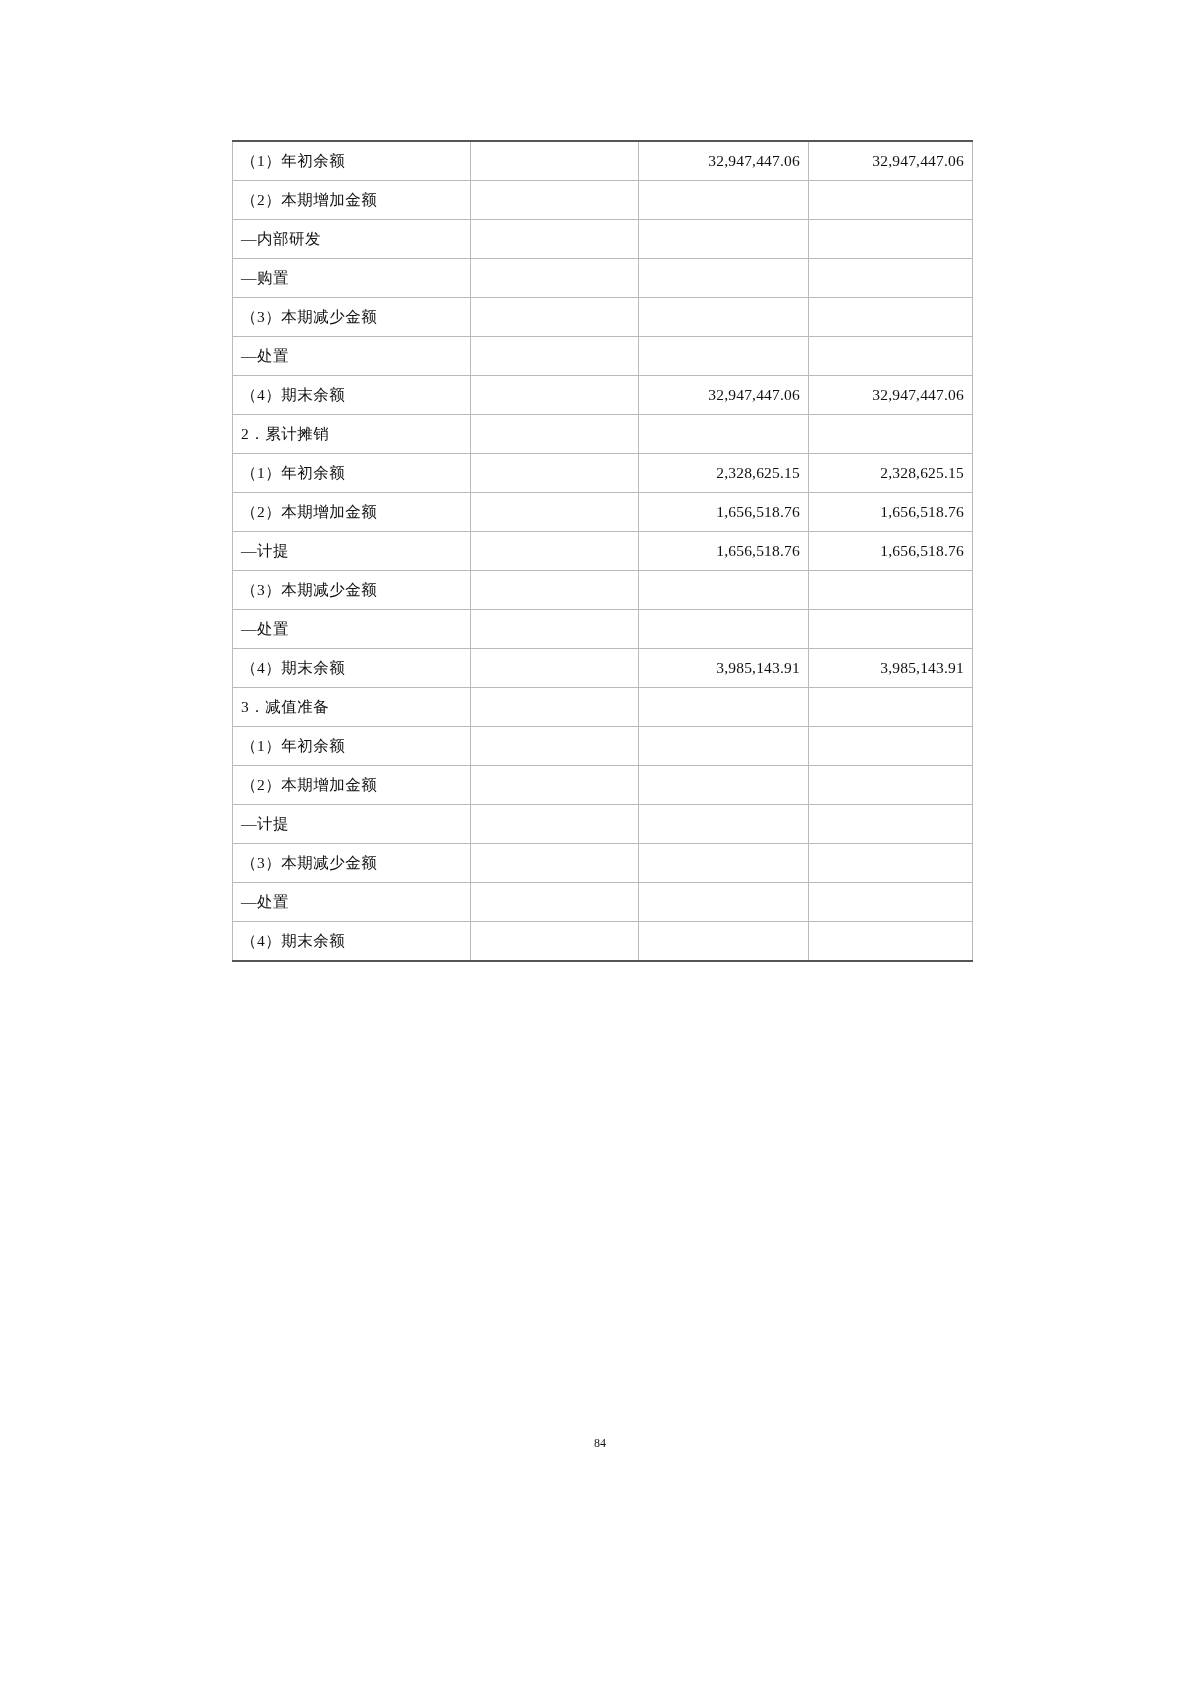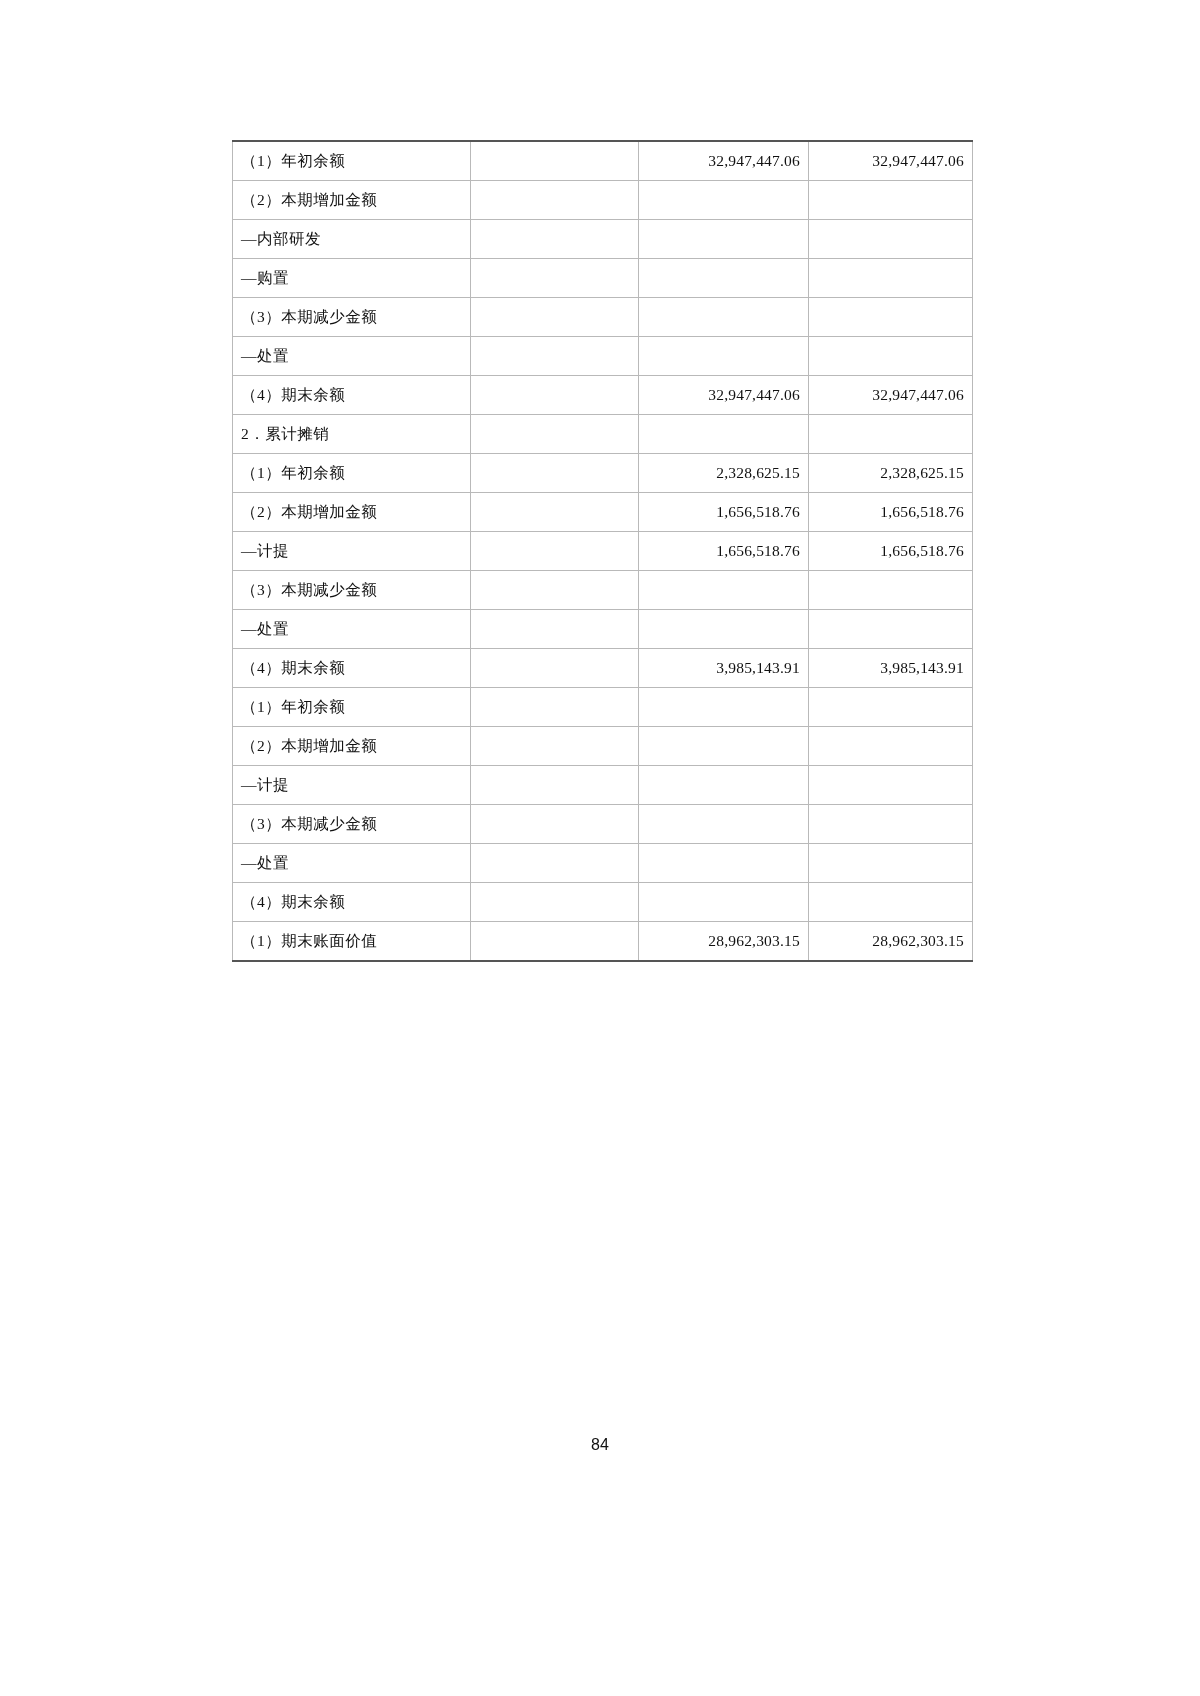--- a/index.html
+++ b/index.html
@@ -66,22 +66,22 @@
   .indent1 { padding-left: 14px; }
   .indent2 { padding-left: 34px; }
   .indent0 { padding-left: 10px; }
 
   .page-number {
     position: absolute;
     left: 0;
     top: 1436px;
     width: 1200px;
     text-align: center;
-    font-size: 16px;
-    font-family: Liberation Sans, sans-serif;
+    font-size: 12px;
+    font-family: Liberation Serif, serif;
     color: #111;
   }
 </style>
 </head>
 <body>
 
 <div class="page">
 
   <div class="sheet">
     <table class="fin">
@@ -170,20 +170,26 @@
             <td class="num"></td>
             <td class="num"></td>
           </tr>
           <tr>
             <td class="label indent1">（4）期末余额</td>
             <td class="num"></td>
             <td class="num">3,985,143.91</td>
             <td class="num">3,985,143.91</td>
           </tr>
           <tr>
+            <td class="label indent0">3．减值准备</td>
+            <td class="num"></td>
+            <td class="num"></td>
+            <td class="num"></td>
+          </tr>
+          <tr>
             <td class="label indent1">（1）年初余额</td>
             <td class="num"></td>
             <td class="num"></td>
             <td class="num"></td>
           </tr>
           <tr>
             <td class="label indent1">（2）本期增加金额</td>
             <td class="num"></td>
             <td class="num"></td>
             <td class="num"></td>
@@ -204,26 +210,20 @@
             <td class="label indent2">—处置</td>
             <td class="num"></td>
             <td class="num"></td>
             <td class="num"></td>
           </tr>
           <tr>
             <td class="label indent1">（4）期末余额</td>
             <td class="num"></td>
             <td class="num"></td>
             <td class="num"></td>
-          </tr>
-          <tr>
-            <td class="label indent1">（1）期末账面价值</td>
-            <td class="num"></td>
-            <td class="num">28,962,303.15</td>
-            <td class="num">28,962,303.15</td>
           </tr>
         </tbody>
     </table>
   </div>
 
   <div class="page-number">84</div>
 
 </div>
 
 </body></html>

